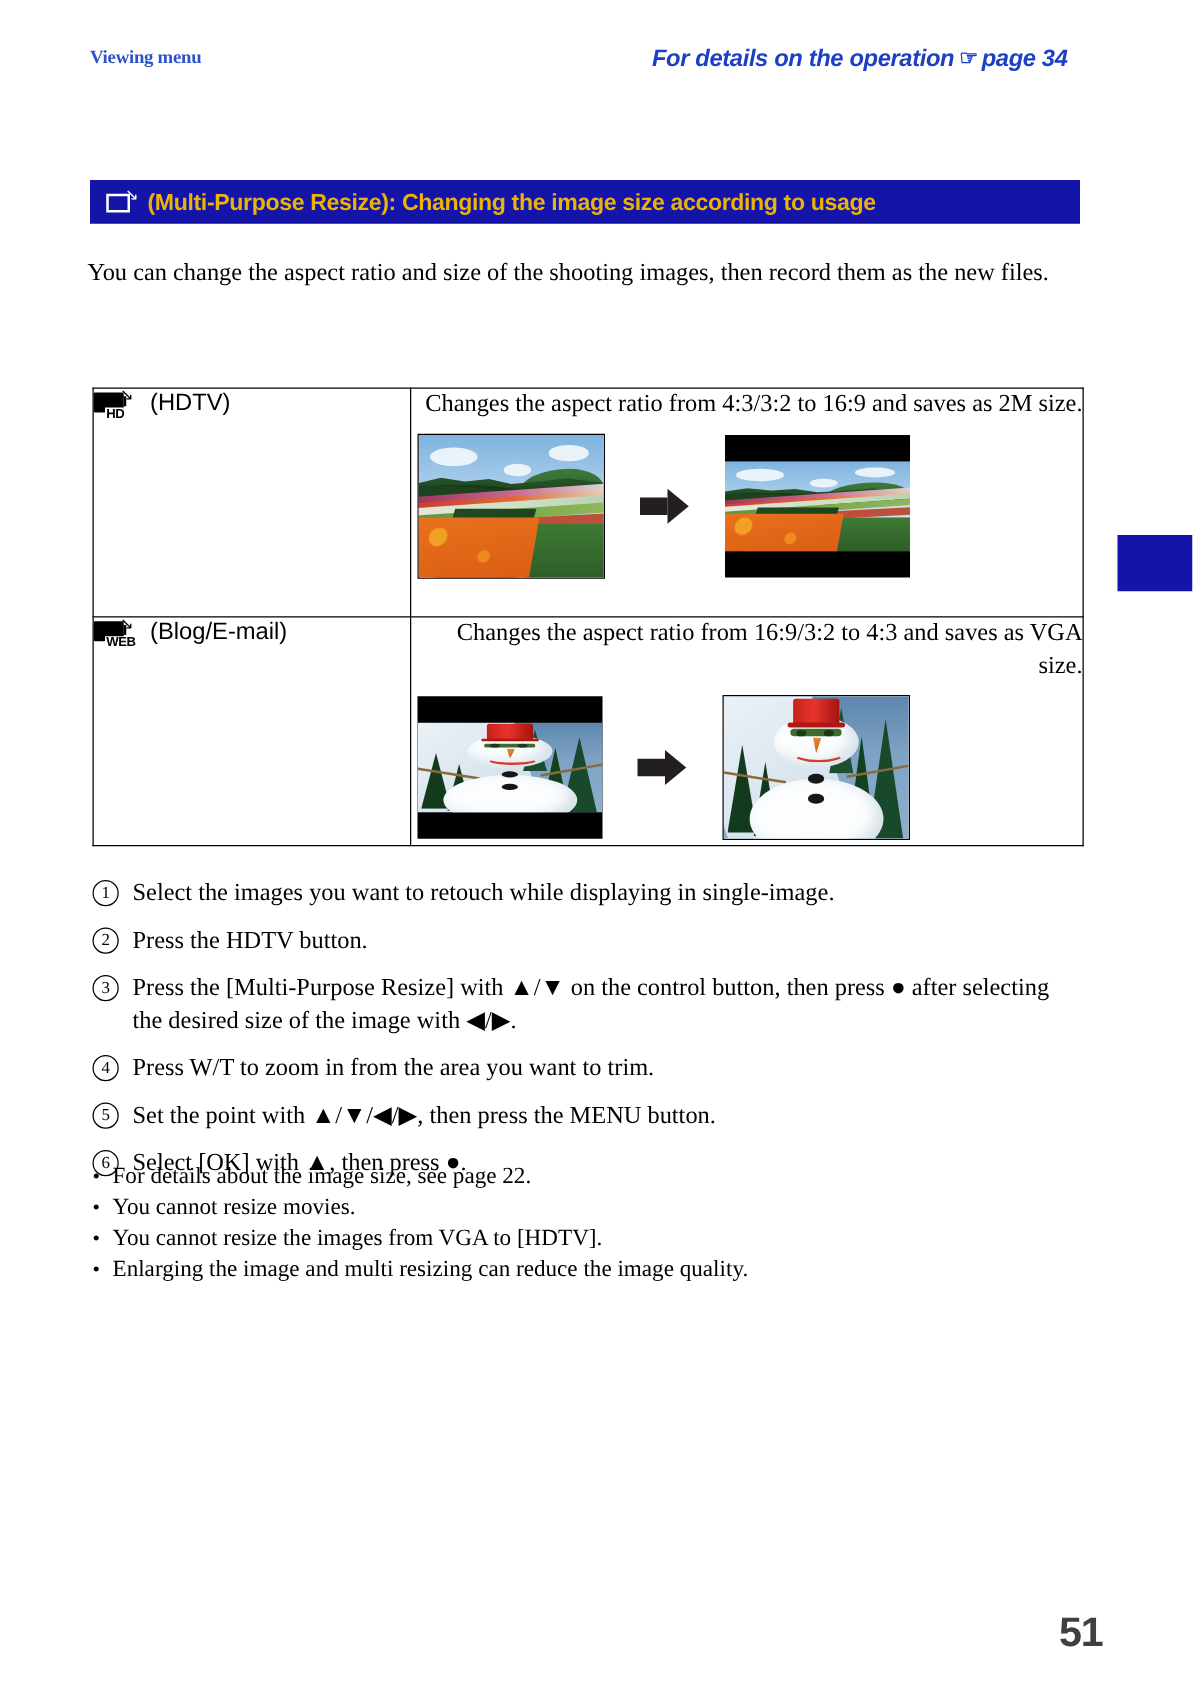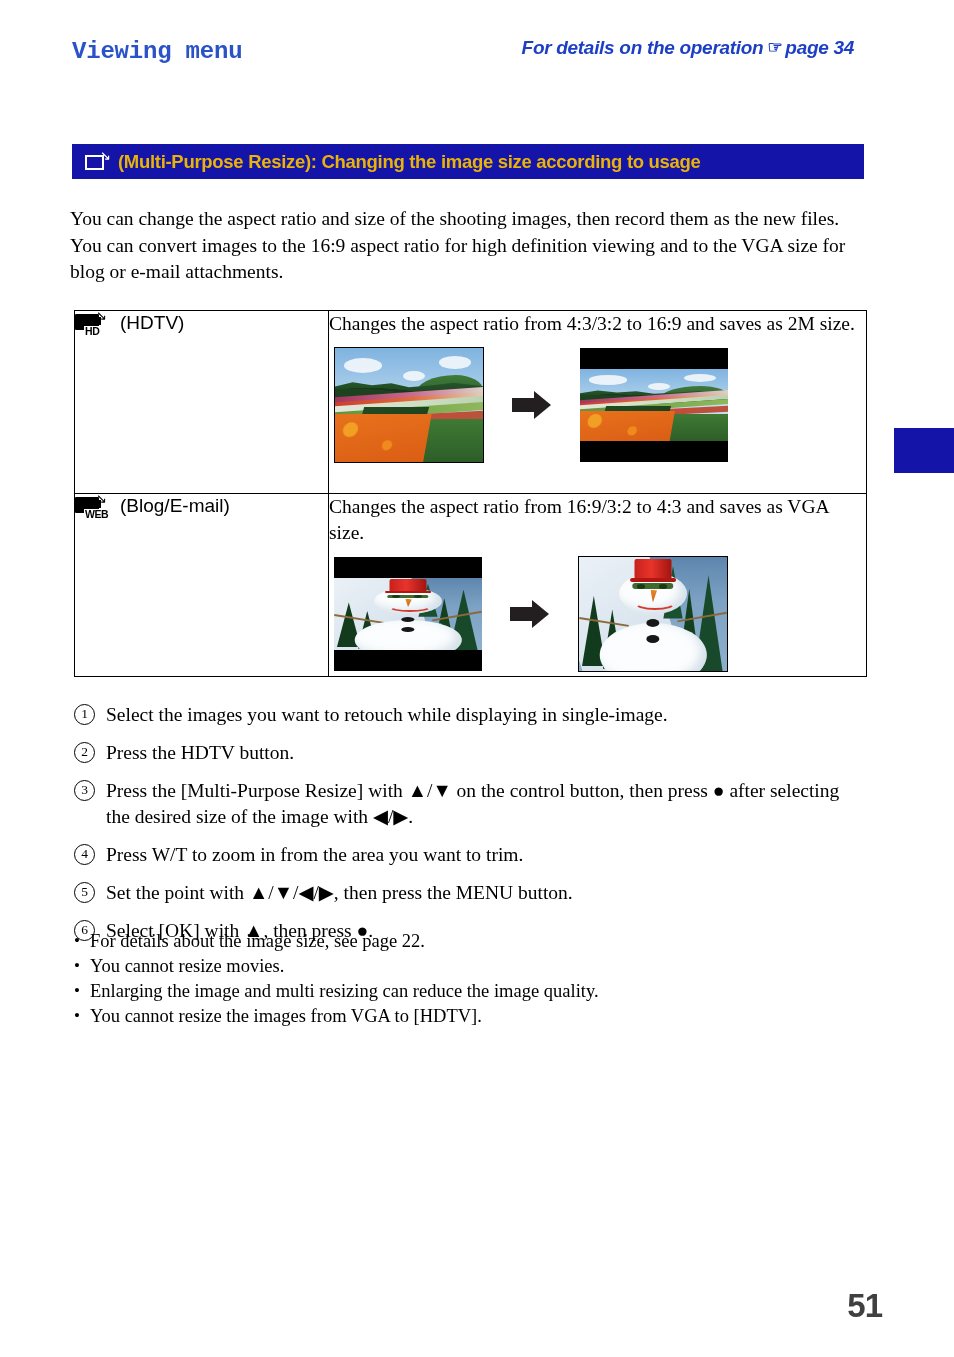--- a/index.html
+++ b/index.html
@@ -21,23 +21,23 @@
     position: absolute;
     top: 38px;
     left: 72px;
     width: 782px;
     height: 26px;
   }
   .rh-left {
     position: absolute;
     left: 0;
     top: 0;
-    font-family: Liberation Mono, monospace;
+    font-family: Liberation Serif, serif;
     font-weight: bold;
-    font-size: 24px;
+    font-size: 15px;
     color: #2b53c8;
     letter-spacing: -0.2px;
   }
   .rh-right {
     position: absolute;
     right: 0;
     top: -1px;
     font-family: "Liberation Sans", sans-serif;
     font-weight: bold;
     font-style: italic;
@@ -194,20 +194,21 @@
     letter-spacing: -0.4px;
     color: #000000;
     background: #ffffff;
     padding: 0 0 0 1px;
   }
 
   .desc-cell {
     padding: 14px 16px 12px 10px;
     height: 183px;
     box-sizing: border-box;
+    text-align: right;
   }
   .desc-text {
     font-size: 19.5px;
     line-height: 26px;
     margin: 0 0 8px 0;
   }
 
   
   .example-row {
     display: flex;
@@ -525,21 +526,20 @@
 <div class="section-banner">
   <span class="icon-resize-white">
     <span class="frame"></span>
     <span class="arr">↘</span>
   </span>
   <span class="banner-title">(Multi-Purpose Resize): Changing the image size according to usage</span>
 </div>
 
 <div class="intro">
   <p>You can change the aspect ratio and size of the shooting images, then record them as the new files.</p>
-  <p>You can convert images to the 16:9 aspect ratio for high definition viewing and to the VGA size for blog or e-mail attachments.</p>
 </div>
 
 <table class="resize-table">
   <colgroup>
       <col class="col-mode">
       <col class="col-desc">
     </colgroup>
   <tbody>
 
     <tr>
@@ -709,19 +709,19 @@
   </div>
   <div class="step">
     <span class="step-num">6</span>
     <span>Select [OK] with ▲, then press ●.</span>
   </div>
 </div>
 
 <div class="notes">
   <div class="note">For details about the image size, see page 22.</div>
   <div class="note">You cannot resize movies.</div>
+  <div class="note">You cannot resize the images from VGA to [HDTV].</div>
   <div class="note">Enlarging the image and multi resizing can reduce the image quality.</div>
-  <div class="note">You cannot resize the images from VGA to [HDTV].</div>
 </div>
 
 <div class="side-tab-block"></div>
 
 <div class="page-number">51</div>
 
 </body></html>

